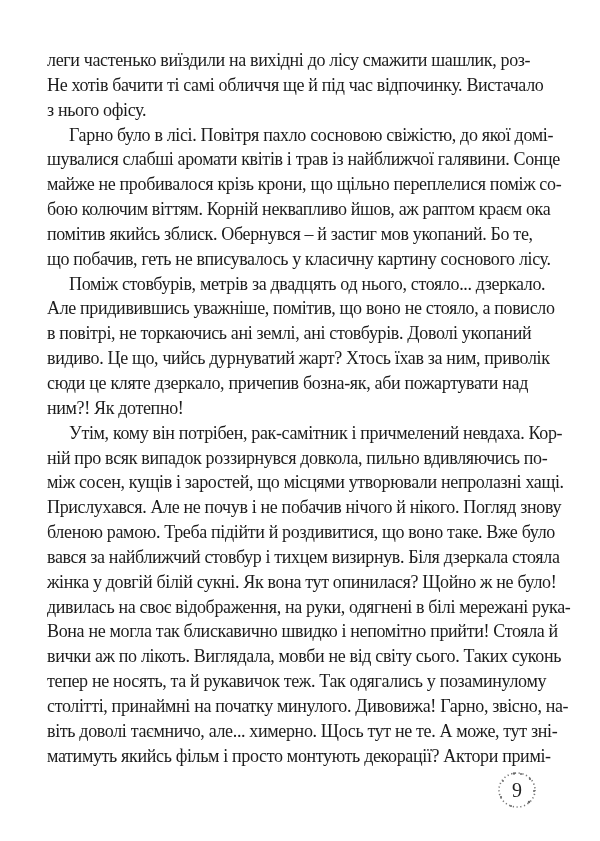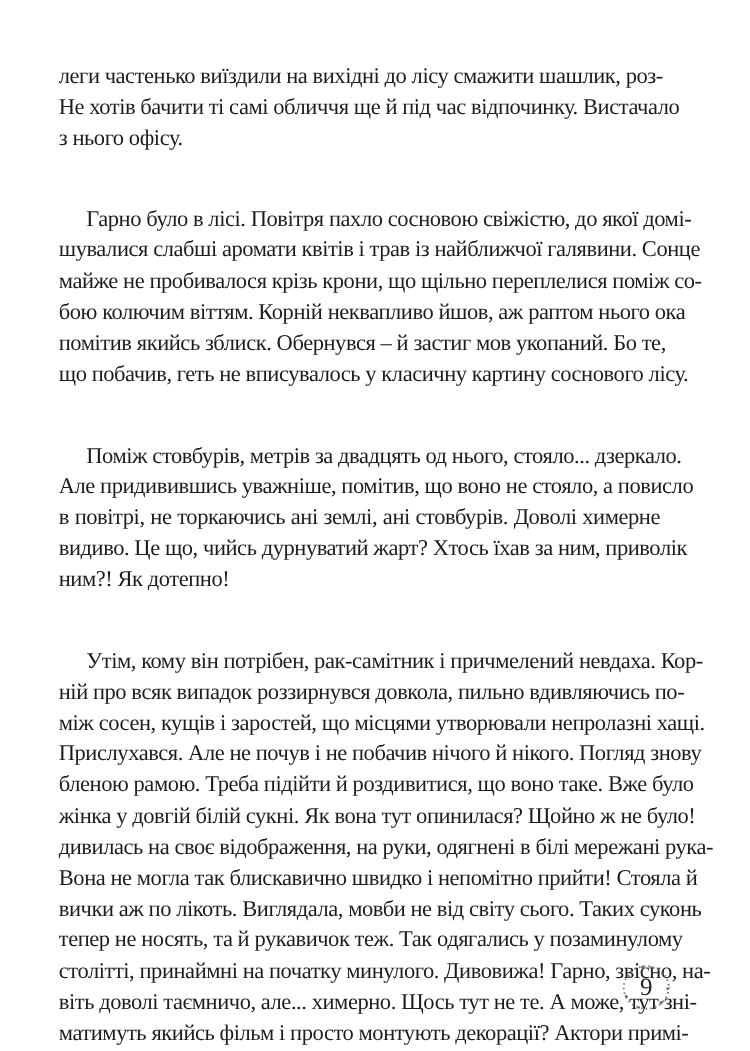--- a/index.html
+++ b/index.html
@@ -7,58 +7,60 @@
     width: 600px; height: 841px; background: #ffffff; position: relative; overflow: hidden;
     font-family: "Liberation Serif", "DejaVu Serif", serif; color: #1c1c1c;
   }
   .page { position: absolute; left: 47px; top: 48px; width: 481px; }
   .para {
     margin: 0; font-size: 18px; line-height: 24.85px;
     text-align: justify; text-align-last: left; letter-spacing: -0.35px;
   }
   .line { display: block; text-align: justify; text-align-last: justify; white-space: nowrap; overflow: visible; height: 24.85px; }
   .line.last { text-align-last: left; }
-  .line.indent { padding-left: 22px; margin-top: 40px; }
+  .line.indent { padding-left: 22px; }
   .pagenum {
     position: absolute; left: 494px; top: 769px; width: 46px; height: 42px;
     display: flex; align-items: center; justify-content: center;
   }
   .pagenum svg { position: absolute; left: 0; top: 0; }
   .pagenum span { position: relative; font-size: 20px; color: #222; }
 </style>
 </head>
 <body>
 
 <div class="page">
   <div class="para">
     <span class="line">леги частенько виїздили на вихідні до лісу смажити шашлик, роз-</span>
     <span class="line">Не хотів бачити ті самі обличчя ще й під час відпочинку. Вистачало</span>
     <span class="line last">з нього офісу.</span>
   </div>
   <div class="para">
     <span class="line indent">Гарно було в лісі. Повітря пахло сосновою свіжістю, до якої домі-</span>
     <span class="line">шувалися слабші аромати квітів і трав із найближчої галявини. Сонце</span>
     <span class="line">майже не пробивалося крізь крони, що щільно переплелися поміж со-</span>
-    <span class="line">бою колючим віттям. Корній неквапливо йшов, аж раптом нього ока</span>
+    <span class="line">бою колючим віттям. Корній неквапливо йшов, аж раптом краєм ока</span>
     <span class="line">помітив якийсь зблиск. Обернувся – й застиг мов укопаний. Бо те,</span>
     <span class="line">що побачив, геть не вписувалось у класичну картину соснового лісу.</span>
   </div>
   <div class="para">
     <span class="line indent">Поміж стовбурів, метрів за двадцять од нього, стояло... дзеркало.</span>
     <span class="line">Але придивившись уважніше, помітив, що воно не стояло, а повисло</span>
-    <span class="line">в повітрі, не торкаючись ані землі, ані стовбурів. Доволі химерне</span>
+    <span class="line">в повітрі, не торкаючись ані землі, ані стовбурів. Доволі укопаний</span>
     <span class="line">видиво. Це що, чийсь дурнуватий жарт? Хтось їхав за ним, приволік</span>
+    <span class="line">сюди це кляте дзеркало, причепив бозна-як, аби пожартувати над</span>
     <span class="line last">ним?! Як дотепно!</span>
   </div>
   <div class="para">
     <span class="line indent">Утім, кому він потрібен, рак-самітник і причмелений невдаха. Кор-</span>
     <span class="line">ній про всяк випадок роззирнувся довкола, пильно вдивляючись по-</span>
     <span class="line">між сосен, кущів і заростей, що місцями утворювали непролазні хащі.</span>
     <span class="line">Прислухався. Але не почув і не побачив нічого й нікого. Погляд знову</span>
     <span class="line">бленою рамою. Треба підійти й роздивитися, що воно таке. Вже було</span>
+    <span class="line">вався за найближчий стовбур і тихцем визирнув. Біля дзеркала стояла</span>
     <span class="line">жінка у довгій білій сукні. Як вона тут опинилася? Щойно ж не було!</span>
     <span class="line">дивилась на своє відображення, на руки, одягнені в білі мережані рука-</span>
     <span class="line">Вона не могла так блискавично швидко і непомітно прийти! Стояла й</span>
     <span class="line">вички аж по лікоть. Виглядала, мовби не від світу сього. Таких суконь</span>
     <span class="line">тепер не носять, та й рукавичок теж. Так одягались у позаминулому</span>
     <span class="line">столітті, принаймні на початку минулого. Дивовижа! Гарно, звісно, на-</span>
     <span class="line">віть доволі таємничо, але... химерно. Щось тут не те. А може, тут зні-</span>
     <span class="line">матимуть якийсь фільм і просто монтують декорації? Актори примі-</span>
 
   </div>

